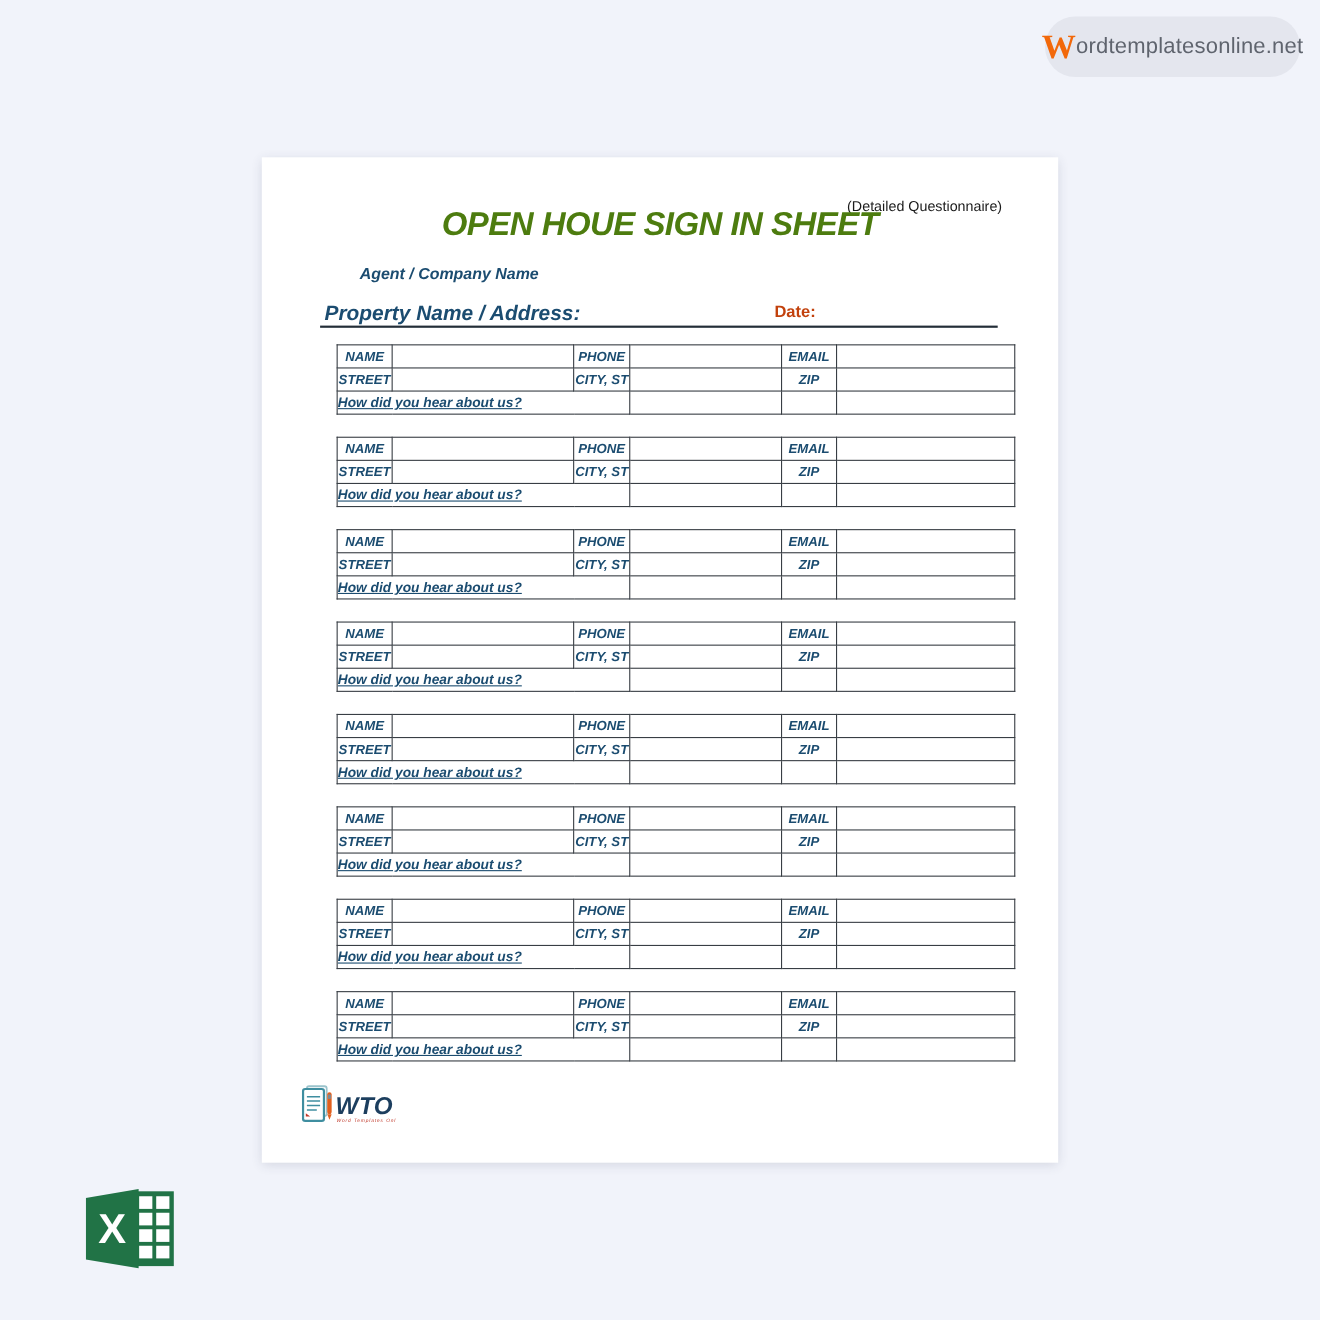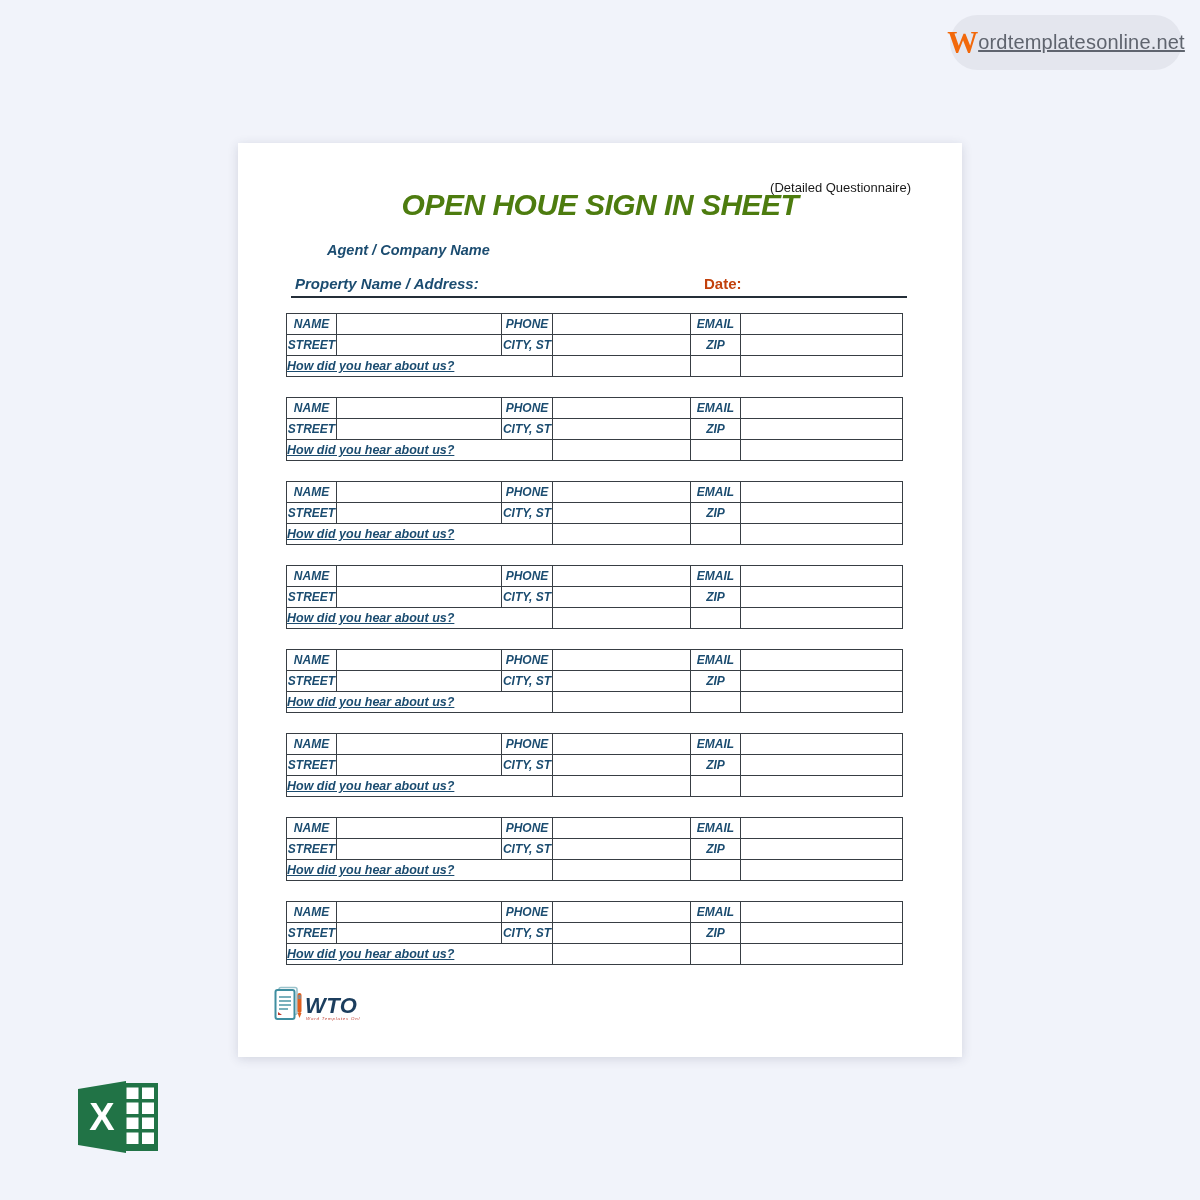--- a/index.html
+++ b/index.html
@@ -17,21 +17,21 @@
     width: 232px; height: 55px;
     background: #e4e6ee; border-radius: 28px;
     display: flex; align-items: center; justify-content: center;
     white-space: nowrap;
   }
   .badge .w-initial {
     font-family: "Liberation Serif", "DejaVu Serif", serif;
     font-weight: bold; font-size: 31px; color: #f2680a; line-height: 1;
   }
   .badge .brand-rest {
-    font-size: 20px; color: #5f646e; letter-spacing: 0.2px; text-decoration: underline;
+    font-size: 20px; color: #5f646e; letter-spacing: 0.2px;
   }
 
   
   .paper {
     position: absolute; left: 238px; top: 143px;
     width: 724px; height: 914px;
     background: #ffffff;
     box-shadow: 0 2px 10px rgba(50, 55, 85, 0.16);
   }
 
@@ -44,33 +44,33 @@
     text-align: center;
     font-size: 30px; font-weight: bold; font-style: italic;
     color: #4d7c0f; letter-spacing: -0.5px;
   }
   .agent-label {
     position: absolute; top: 99px; left: 57px;
     font-size: 14.5px; font-weight: bold; font-style: italic; color: #1b4c70; margin-left: 32px;
   }
   .property-label {
     position: absolute; top: 132px; left: 57px;
-    font-size: 15px; font-weight: bold; font-style: italic; color: #1b4c70;
+    font-size: 19px; font-weight: bold; font-style: italic; color: #1b4c70;
   }
   .date-label {
     position: absolute; top: 132px; left: 466px;
     font-size: 15px; font-weight: bold; color: #c2410c;
   }
   .head-rule {
     position: absolute; top: 153px; left: 53px; width: 616px;
     border: none; border-top: 2px solid #242e38; margin: 0;
   }
 
   
-  .blocks { position: absolute; top: 170px; left: 48px; width: 616px; }
+  .blocks { position: absolute; top: 170px; left: 68px; width: 616px; }
   table.block {
     border-collapse: collapse; table-layout: fixed;
     width: 616px; margin: 0 0 20px 0;
   }
   table.block:last-child { margin-bottom: 0; }
   table.block td {
     border: 1.5px solid #383e44;
     height: 20px; padding: 0;
     overflow: hidden;
   }

